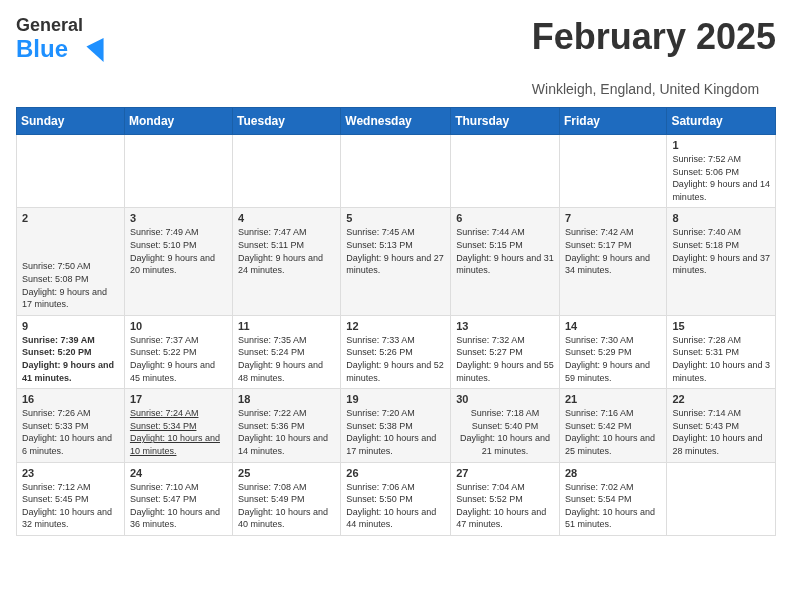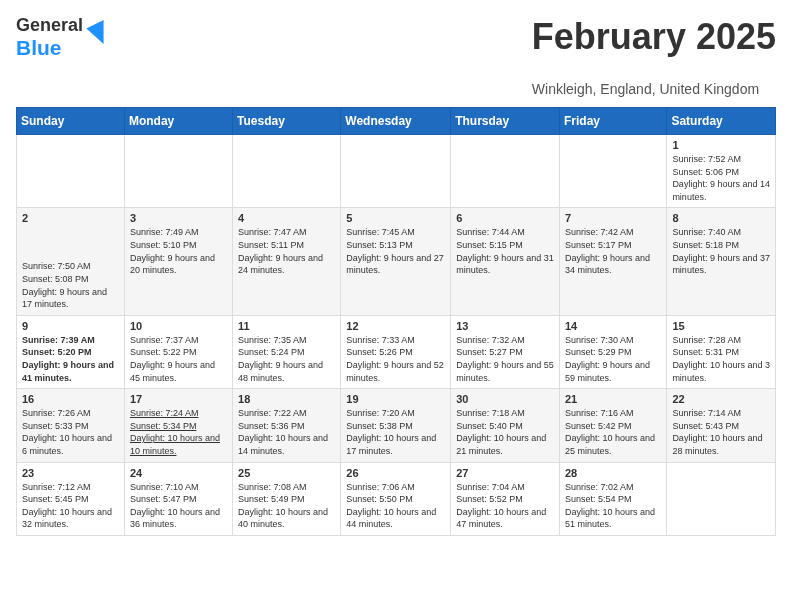--- a/index.html
+++ b/index.html
@@ -24,21 +24,21 @@
       display: flex;
       flex-direction: column;
       line-height: 1.1;
     }
     .logo-general {
       font-size: 18px;
       font-weight: bold;
       color: #333;
     }
     .logo-blue {
-      font-size: 21px;
+      font-size: 24px;
       font-weight: bold;
       color: #1e90ff;
     }
     .logo-icon {
       width: 20px;
       height: 24px;
       margin-left: 2px;
       margin-top: -10px;
     }
     .title-section {
@@ -97,21 +97,21 @@
     }
     .row-even td {
       background-color: #f0f0f0;
     }
   </style>
 </head>
 <body>
 
 <div class="header">
   <div class="logo">
-    <div style="position:relative; display:flex; align-items:center;">
+    <div style="position:relative; display:flex; align-items:flex-end;">
       <div class="logo-text">
         <span class="logo-general">General</span>
         <span class="logo-blue">Blue</span>
       </div>
       <svg class="logo-icon" viewBox="0 0 20 28" xmlns="http://www.w3.org/2000/svg">
         <polygon points="0,10 20,0 20,28" fill="#1e90ff"></polygon>
       </svg>
     </div>
   </div>
   <div class="title-section">
@@ -255,21 +255,21 @@
 Daylight: 10 hours and 14 minutes.</div>
         </td>
         <td>
           <span class="day-number">19</span>
           <div class="day-info" style="white-space: pre-line;">Sunrise: 7:20 AM
 Sunset: 5:38 PM
 Daylight: 10 hours and 17 minutes.</div>
         </td>
         <td>
           <span class="day-number">30</span>
-          <div class="day-info" style="white-space: pre-line;">Sunrise: 7:18 AM
+          <div class="day-info" style="white-space: pre-line; text-align: center;">Sunrise: 7:18 AM
 Sunset: 5:40 PM
 Daylight: 10 hours and 21 minutes.</div>
         </td>
         <td>
           <span class="day-number">21</span>
           <div class="day-info" style="white-space: pre-line;">Sunrise: 7:16 AM
 Sunset: 5:42 PM
 Daylight: 10 hours and 25 minutes.</div>
         </td>
         <td>

